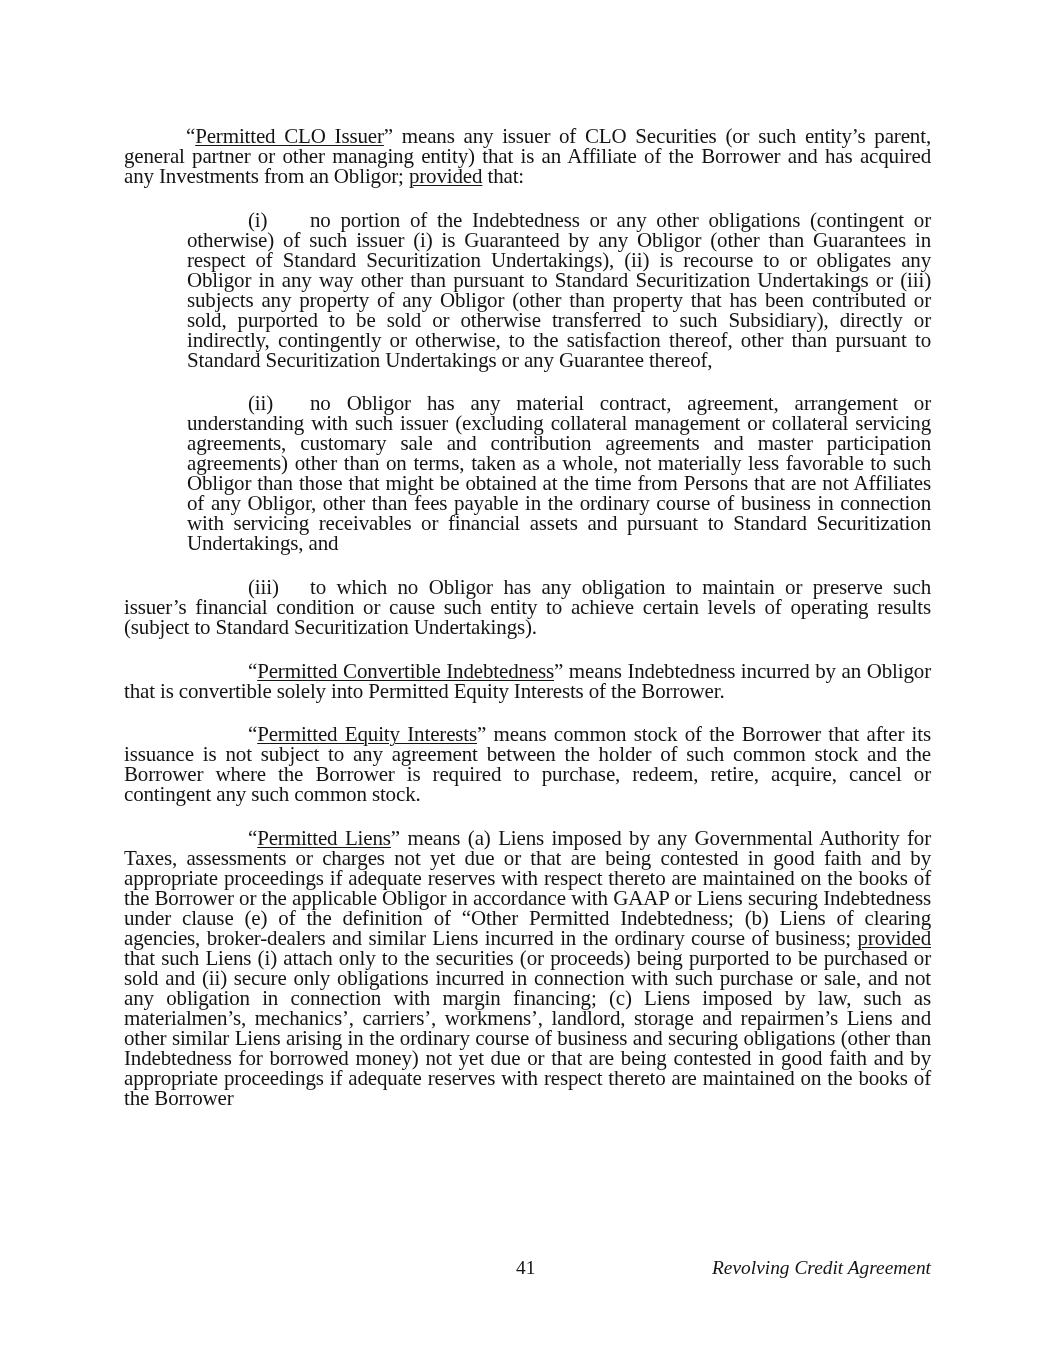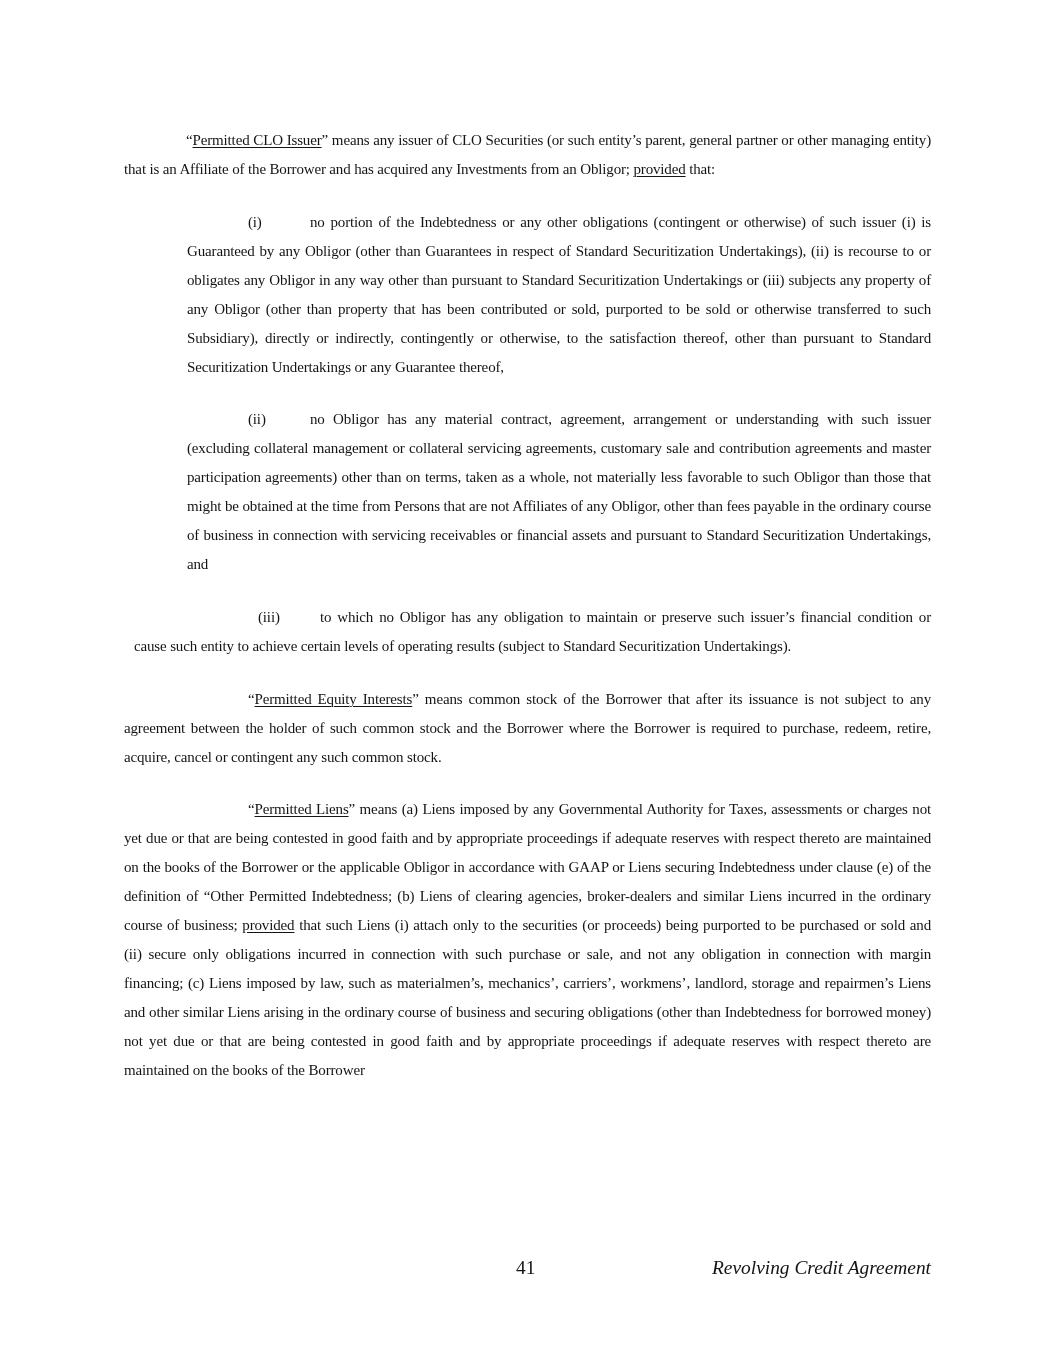--- a/index.html
+++ b/index.html
@@ -13,40 +13,40 @@
     position: relative;
     overflow: hidden;
     font-family: "Liberation Serif", "DejaVu Serif", serif;
     color: #141414;
   }
   .page {
     position: absolute;
     left: 124px;
     top: 126px;
     width: 807px;
-    font-size: 15px;
-    line-height: 29px;
+    font-size: 21px;
+    line-height: 20px;
   }
   .para {
     margin: 0 0 23.7px 0;
     text-align: justify;
     text-indent: 62px;
     letter-spacing: -0.15px;
   }
   .para.deep {
     text-indent: 124px;
   }
   .sub {
     margin: 0 0 23.7px 63px;
     text-align: justify;
     text-indent: 61px;
     letter-spacing: -0.15px;
   }
   .sub.tail {
-    margin-left: 10px;
+    margin-left: 0;
     text-indent: 124px;
   }
   .num {
     display: inline-block;
     width: 62px;
     text-indent: 0;
   }
   .u {
     text-decoration: underline;
     text-underline-offset: 2px;
@@ -78,20 +78,21 @@
 <div class="page">
 
   <p class="para"><span>“</span><span class="u">Permitted CLO Issuer</span><span>”</span><span> means any issuer of CLO Securities (or such entity’s parent, general partner or other managing entity) that is an Affiliate of the Borrower and has acquired any Investments from an Obligor; </span><span class="u">provided</span><span> that:</span></p>
 
   <p class="sub"><span class="num">(i)</span><span>no portion of the Indebtedness or any other obligations (contingent or otherwise) of such issuer (i) is Guaranteed by any Obligor (other than Guarantees in respect of Standard Securitization Undertakings), (ii) is recourse to or obligates any Obligor in any way other than pursuant to Standard Securitization Undertakings or (iii) subjects any property of any Obligor (other than property that has been contributed or sold, purported to be sold or otherwise transferred to such Subsidiary), directly or indirectly, contingently or otherwise, to the satisfaction thereof, other than pursuant to Standard Securitization Undertakings or any Guarantee thereof,</span></p>
 
   <p class="sub"><span class="num">(ii)</span><span>no Obligor has any material contract, agreement, arrangement or understanding with such issuer (excluding collateral management or collateral servicing agreements, customary sale and contribution agreements and master participation agreements) other than on terms, taken as a whole, not materially less favorable to such Obligor than those that might be obtained at the time from Persons that are not Affiliates of any Obligor, other than fees payable in the ordinary course of business in connection with servicing receivables or financial assets and pursuant to Standard Securitization Undertakings, and</span></p>
 
   <p class="sub tail"><span class="num">(iii)</span><span>to which no Obligor has any obligation to maintain or preserve such issuer’s financial condition or cause such entity to achieve certain levels of operating results (subject to Standard Securitization Undertakings).</span></p>
 
+  <p class="para deep"><span>“</span><span class="u">Permitted Convertible Indebtedness</span><span>”</span><span> means Indebtedness incurred by an Obligor that is convertible solely into Permitted Equity Interests of the Borrower.</span></p>
 
   <p class="para deep"><span>“</span><span class="u">Permitted Equity Interests</span><span>”</span><span> means common stock of the Borrower that after its issuance is not subject to any agreement between the holder of such common stock and the Borrower where the Borrower is required to purchase, redeem, retire, acquire, cancel or contingent any such common stock.</span></p>
 
   <p class="para deep"><span>“</span><span class="u">Permitted Liens</span><span>”</span><span> means (a) Liens imposed by any Governmental Authority for Taxes, assessments or charges not yet due or that are being contested in good faith and by appropriate proceedings if adequate reserves with respect thereto are maintained on the books of the Borrower or the applicable Obligor in accordance with GAAP or Liens securing Indebtedness under clause (e) of the definition of “Other Permitted Indebtedness; (b) Liens of clearing agencies, broker-dealers and similar Liens incurred in the ordinary course of business; </span><span class="u">provided</span><span> that such Liens (i) attach only to the securities (or proceeds) being purported to be purchased or sold and (ii)&nbsp;secure only obligations incurred in connection with such purchase or sale, and not any obligation in connection with margin financing; (c) Liens imposed by law, such as materialmen’s, mechanics’, carriers’, workmens’, landlord, storage and repairmen’s Liens and other similar Liens arising in the ordinary course of business and securing obligations (other than Indebtedness for borrowed money) not yet due or that are being contested in good faith and by appropriate proceedings if adequate reserves with respect thereto are maintained on the books of the Borrower</span></p>
 
 </div>
 
 <div class="footer">
   <span class="page-num">41</span>
   <span class="doc-title">Revolving Credit Agreement</span>

